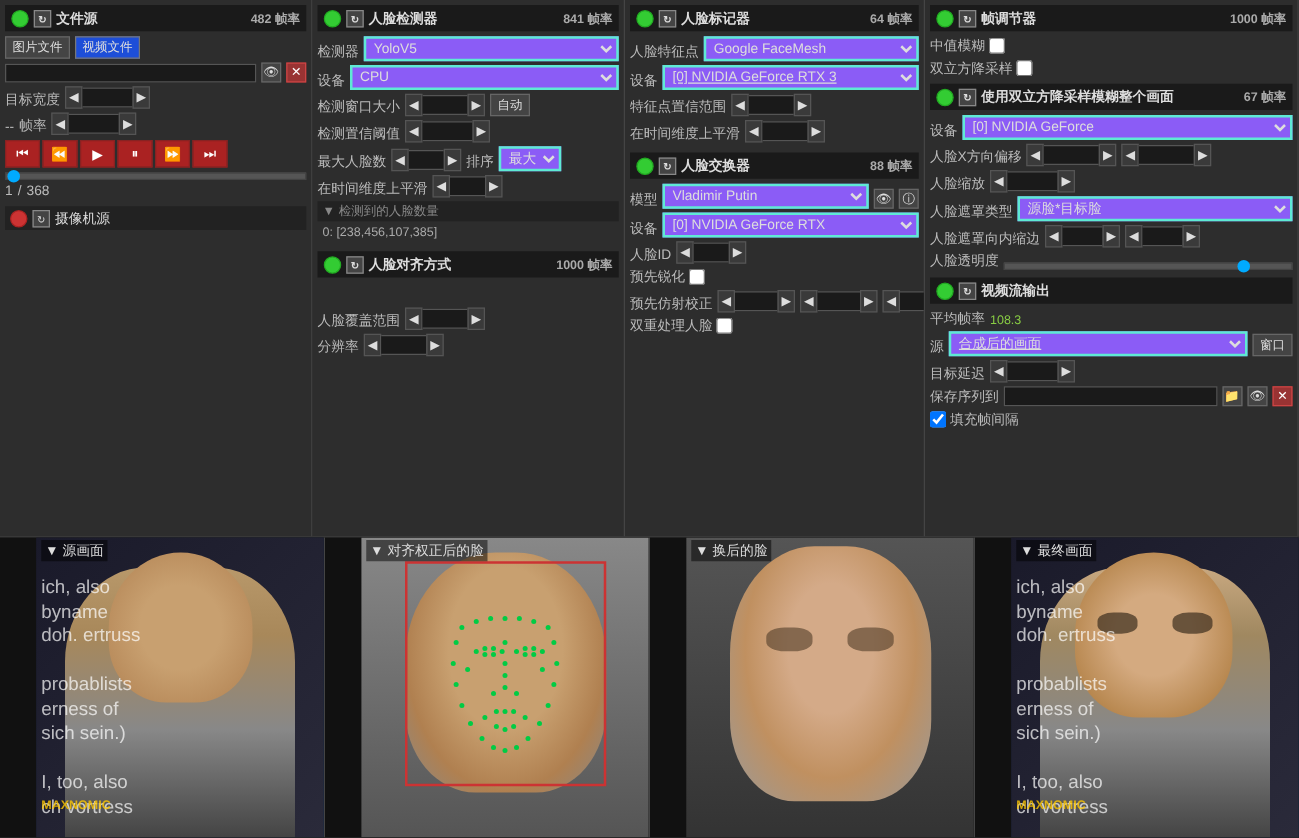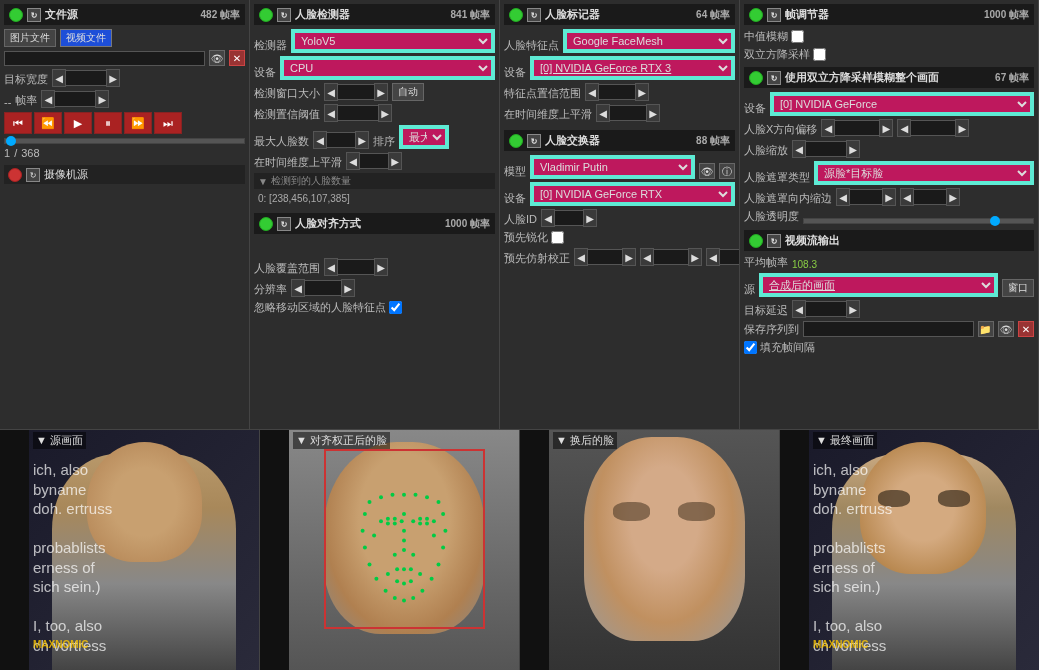--- a/index.html
+++ b/index.html
@@ -80,22 +80,22 @@
     }
     input[type="text"], input[type="number"] {
       background: #1a1a1a;
       border: 1px solid #555;
       color: #ddd;
       padding: 1px 3px;
       font-size: 11px;
       font-family: inherit;
     }
     select {
-      background: #be185d;
-      border: 4px solid #5eead4;
+      background: #8b5cf6;
+      border: 2px solid #5eead4;
       color: #ddd;
       padding: 1px 2px;
       font-size: 11px;
       font-family: inherit;
     }
     .btn-small {
       background: #444;
       border: 1px solid #666;
       color: #ddd;
       padding: 1px 5px;
@@ -445,24 +445,20 @@
 
       <div class="row">
         <label>分辨率</label>
         <div class="stepper">
           <button class="stepper-btn">◀</button>
           <input type="text" style="width: 36px;">
           <button class="stepper-btn">▶</button>
         </div>
       </div>
 
-      <div class="row checkbox-area">
-        <label>忽略移动区域的人脸特征点</label>
-        <input type="checkbox" checked="" style="">
-      </div>
     </div>
 
     <div class="panel panel-marker">
       <div class="panel-header">
         <span class="power-btn green"></span>
         <span class="sync-btn">↻</span>
         <span>人脸标记器</span>
         <span class="fps-label fps-counter">
           <span>64</span> <span>帧率</span>
         </span>
@@ -551,20 +547,24 @@
           <input type="text" style="width: 34px;">
           <button class="stepper-btn">▶</button>
         </div>
         <div class="stepper">
           <button class="stepper-btn">◀</button>
           <input type="text" style="width: 34px;">
 
         </div>
       </div>
 
+      <div class="row checkbox-area">
+        <label>双重处理人脸</label>
+        <input type="checkbox" style="">
+      </div>
     </div>
 
     <div class="panel panel-adjuster" style="padding: 4px;">
       <div class="panel-header">
         <span class="power-btn green"></span>
         <span class="sync-btn">↻</span>
         <span>帧调节器</span>
         <span class="fps-label fps-counter">
           <span>1000</span> <span>帧率</span>
         </span>

